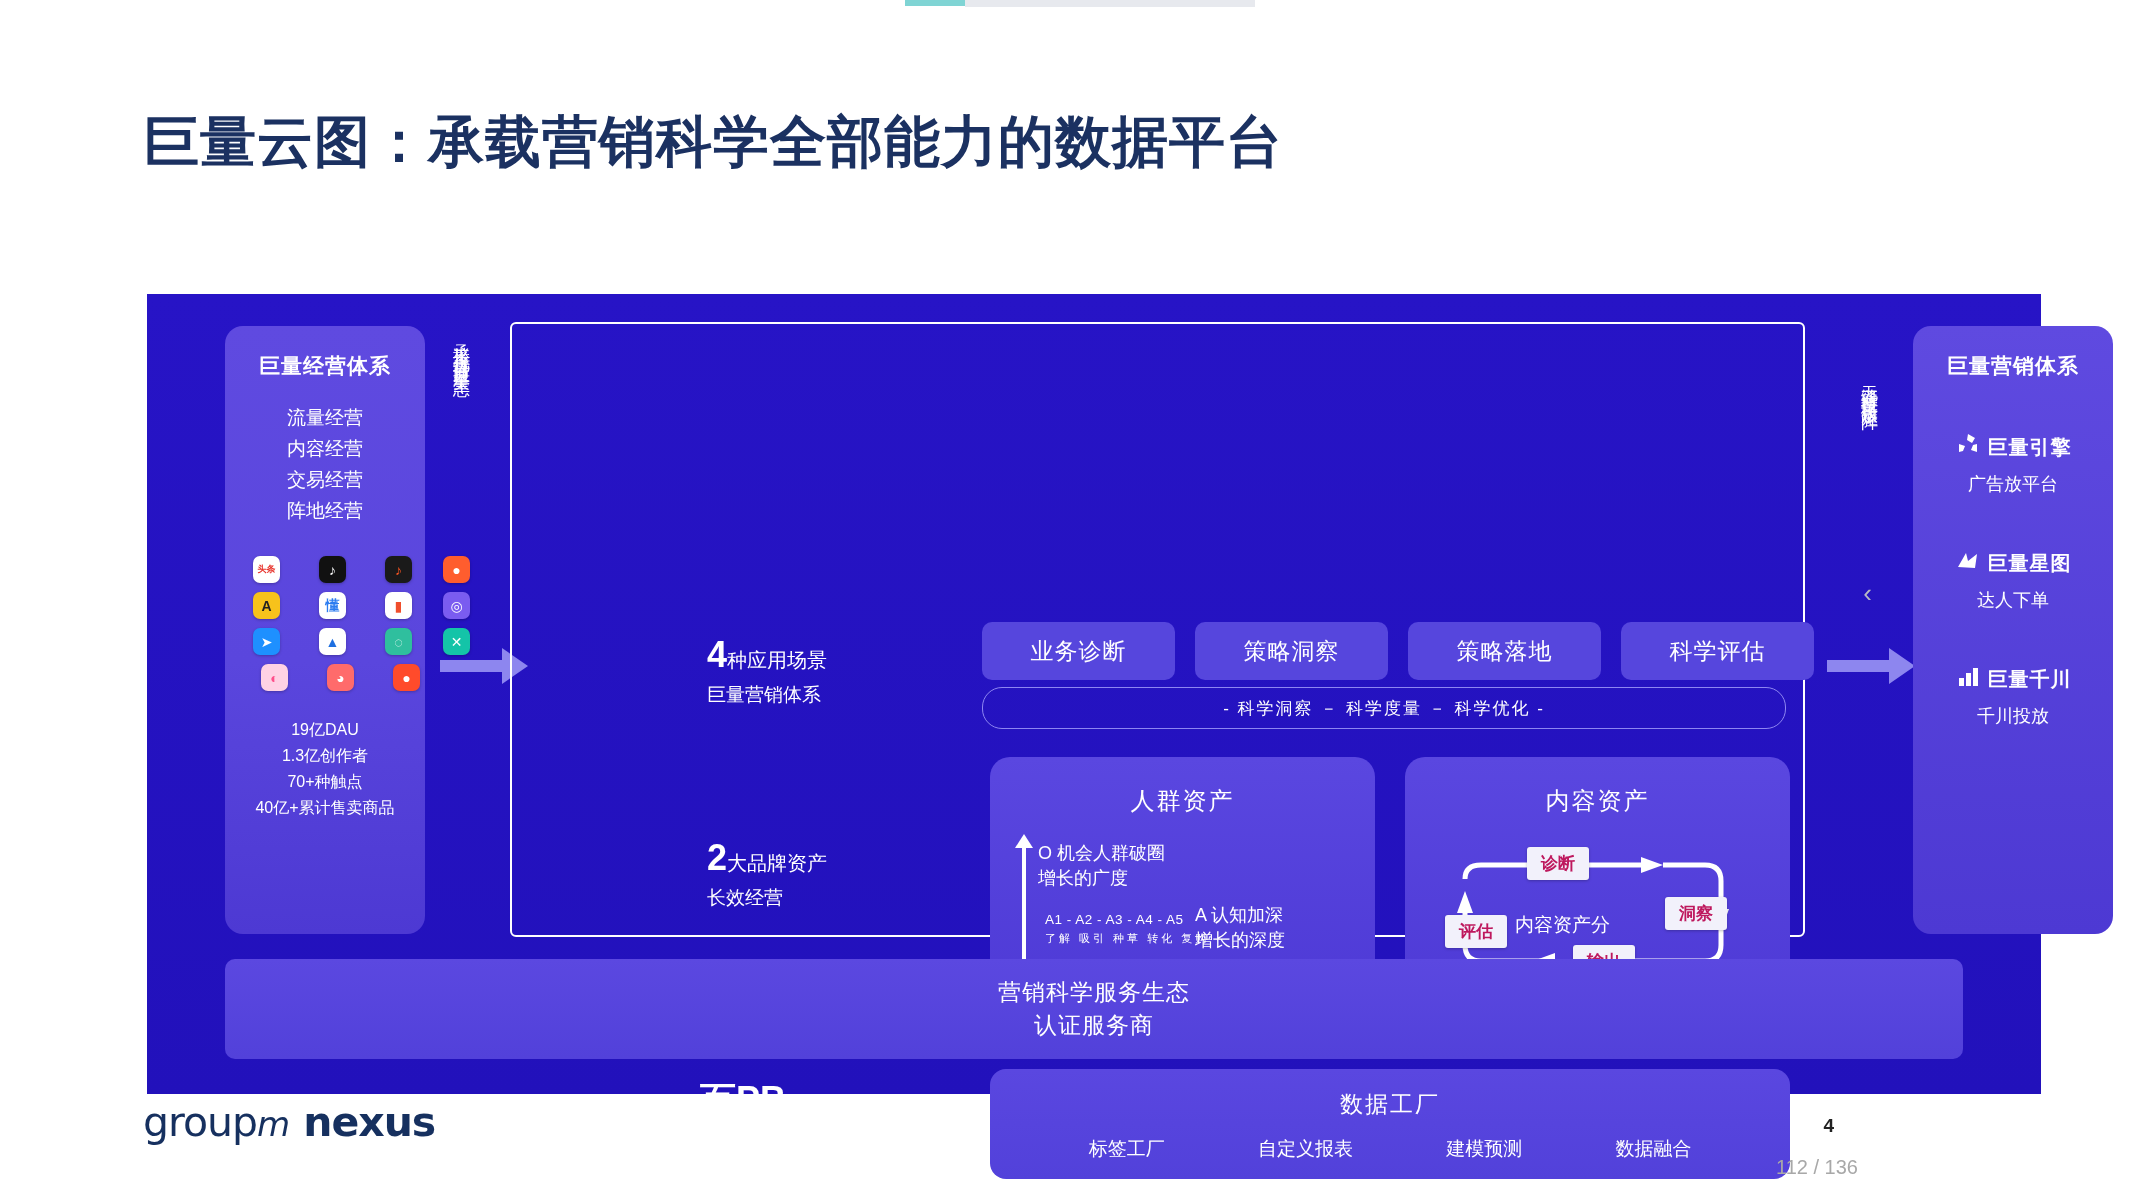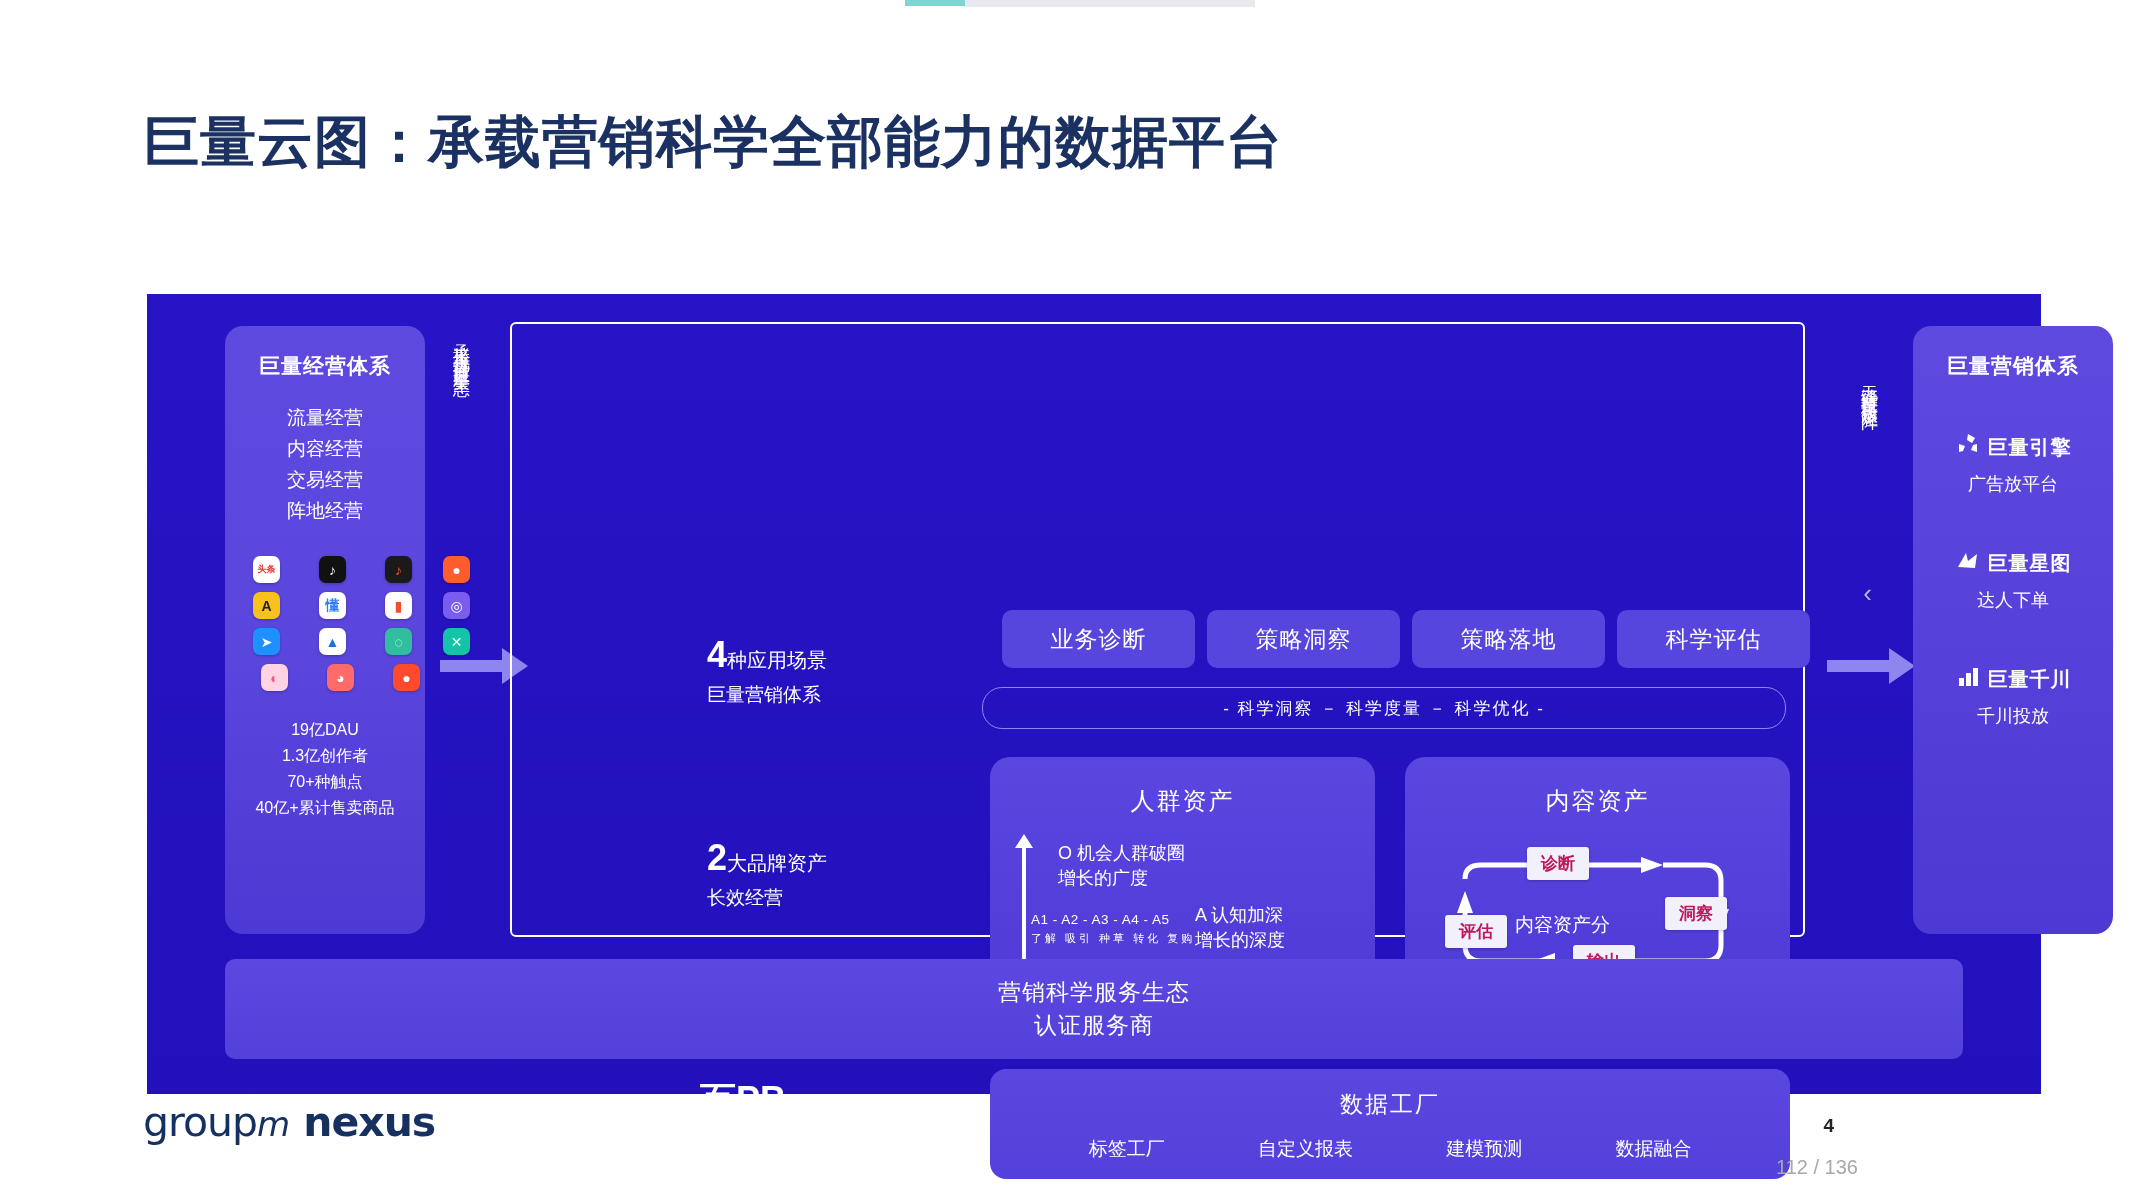--- a/index.html
+++ b/index.html
@@ -81,21 +81,21 @@
   }
 
   .metric { position: absolute; color: #fff; }
   .metric .big { font-size: 36px; font-weight: 700; }
   .metric .med { font-size: 20px; }
   .metric .sub { font-size: 19px; margin-top: 6px;}
   .m1 { left: 560px; top: 340px; }
   .m2 { left: 560px; top: 543px; }
   .m3 { left: 553px; top: 782px; }
 
-  .tabs { position: absolute; left: 835px; top: 316px; display: flex; gap: 12px; margin-left: 20px;}
+  .tabs { position: absolute; left: 835px; top: 328px; display: flex; gap: 20px;}
   .tab {
     width: 193px; height: 58px; border-radius: 10px;
     background: #5646dd;
     color: #fff; font-size: 23px; display: flex; align-items: center; justify-content: center;
     letter-spacing: 1px;
   }
   .subbar {
     position: absolute; left: 835px; top: 393px;
     width: 804px; height: 42px;
     border: 1.5px solid #8e86f2; border-radius: 20px;
@@ -117,23 +117,23 @@
   .axis-v { position:absolute; left: 32px; top: 30px; width: 4px; height: 130px; background: #fff;}
   .axis-v:before {
     content:''; position:absolute; left:-7px; top:-13px;
     border-left: 9px solid transparent; border-right: 9px solid transparent; border-bottom: 14px solid #fff;
   }
   .axis-h { position:absolute; left: 32px; top: 156px; width: 300px; height: 4px; background: #fff;}
   .axis-h:after {
     content:''; position:absolute; right:-13px; top:-7px;
     border-top: 9px solid transparent; border-bottom: 9px solid transparent; border-left: 14px solid #fff;
   }
-  .o-label { position:absolute; left: 68px; top: 24px; font-size: 18px; line-height: 25px;}
+  .o-label { position:absolute; left: 48px; top: 24px; font-size: 18px; line-height: 25px;}
   .a-label { position:absolute; left: 205px; top: 86px; font-size: 18px; line-height: 25px;}
-  .a-chain { position:absolute; left: 41px; top: 95px; font-size: 13.5px; letter-spacing: .5px;}
+  .a-chain { position:absolute; left: 55px; top: 95px; font-size: 13.5px; letter-spacing: .5px;}
   .a-chain .sub2 { font-size: 11px; margin-top: 4px; letter-spacing: 3px;}
 
   .cycle { position: relative; height: 180px; }
   .cyc-node {
     position: absolute; background: #f2f1fb; color: #be185d;
     font-size: 17px; font-weight: 700; padding: 5px 14px; border-radius: 3px;
     box-shadow: 0 1px 3px rgba(0,0,0,.25);
   }
   .cn-top { left: 122px; top: 30px; }
   .cn-right { left: 260px; top: 80px; }

